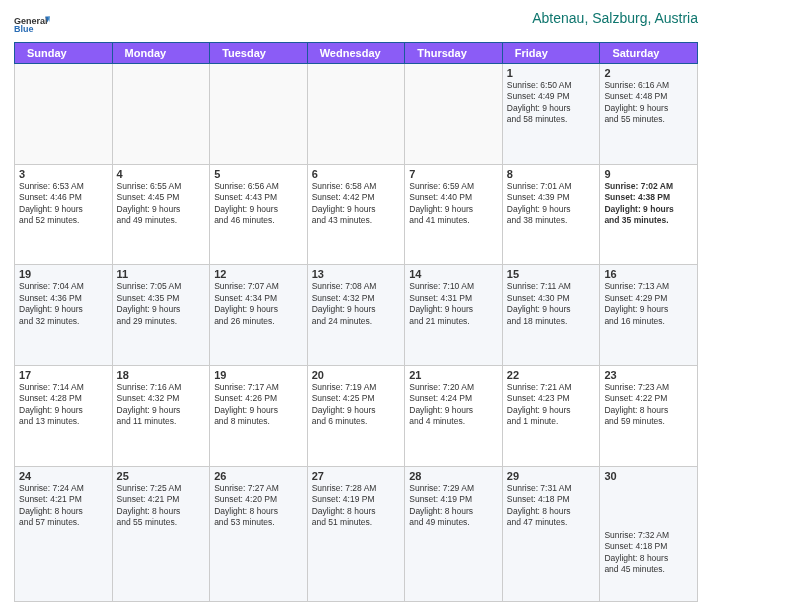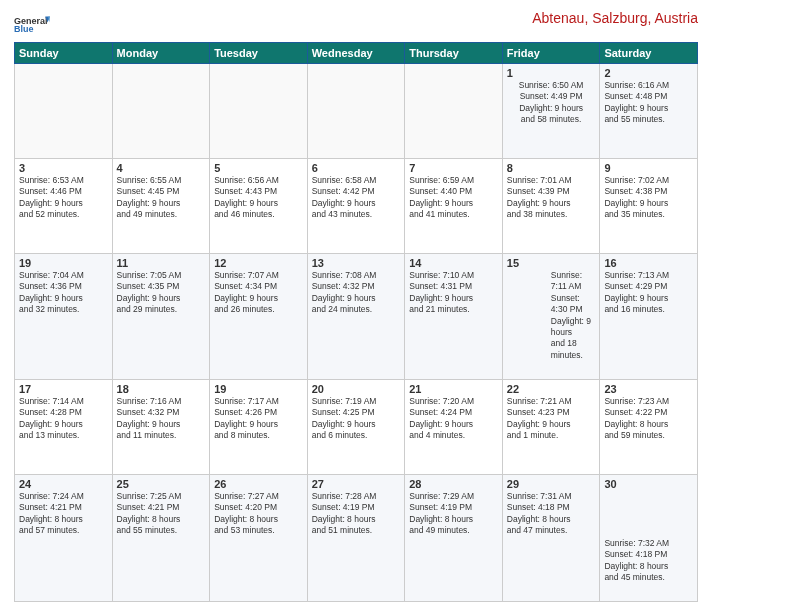--- a/index.html
+++ b/index.html
@@ -38,34 +38,34 @@
       text-align: right;
     }
     .month-title {
       font-size: 32px;
       font-weight: bold;
       color: #333;
       line-height: 1.1;
     }
     .location {
       font-size: 14px;
-      color: #b91c1c;
+      color: #0f766e;
     }
     .calendar {
       width: 100%;
       border-collapse: collapse;
       flex: 1;
       table-layout: fixed;
     }
     .calendar thead th {
-      background-color: #0f766e;
+      background-color: #8b5cf6;
       color: #fff;
       font-size: 11px;
       font-weight: bold;
-      padding: 4px 4px;
+      padding: 4px 12px;
       text-align: left;
       border: 1px solid #1a5a9a;
     }
     .calendar tbody td {
       vertical-align: top;
       border: 1px solid #ccc;
       padding: 3px 4px;
       font-size: 9px;
       color: #333;
       height: 84px;
@@ -127,21 +127,21 @@
     </thead>
     <tbody id="calendar-body">
     <tr>
           <td class="empty"></td>
           <td class="empty"></td>
           <td class="empty"></td>
           <td class="empty"></td>
           <td class="empty"></td>
           <td>
             <span class="day-number">1</span>
-            <div class="day-info" style="white-space: pre-line; text-align: center;">Sunrise: 6:50 AM
+            <div class="day-info" style="white-space: pre-line;">Sunrise: 6:50 AM
 Sunset: 4:49 PM
 Daylight: 9 hours
 and 58 minutes.</div>
           </td>
           <td>
             <span class="day-number">2</span>
             <div class="day-info" style="white-space: pre-line;">Sunrise: 6:16 AM
 Sunset: 4:48 PM
 Daylight: 9 hours
 and 55 minutes.</div>
@@ -185,21 +185,21 @@
           </td>
           <td>
             <span class="day-number">8</span>
             <div class="day-info" style="white-space: pre-line;">Sunrise: 7:01 AM
 Sunset: 4:39 PM
 Daylight: 9 hours
 and 38 minutes.</div>
           </td>
           <td>
             <span class="day-number">9</span>
-            <div class="day-info" style="white-space: pre-line;">Sunrise: 7:02 AM
+            <div class="day-info" style="white-space: pre-line; font-weight: bold;">Sunrise: 7:02 AM
 Sunset: 4:38 PM
 Daylight: 9 hours
 and 35 minutes.</div>
           </td>
         </tr>
         <tr>
           <td>
             <span class="day-number">19</span>
             <div class="day-info" style="white-space: pre-line;">Sunrise: 7:04 AM
 Sunset: 4:36 PM
@@ -229,21 +229,21 @@
           </td>
           <td>
             <span class="day-number">14</span>
             <div class="day-info" style="white-space: pre-line;">Sunrise: 7:10 AM
 Sunset: 4:31 PM
 Daylight: 9 hours
 and 21 minutes.</div>
           </td>
           <td>
             <span class="day-number">15</span>
-            <div class="day-info" style="white-space: pre-line; margin-left: 44px;">Sunrise: 7:11 AM
+            <div class="day-info" style="white-space: pre-line;">Sunrise: 7:11 AM
 Sunset: 4:30 PM
 Daylight: 9 hours
 and 18 minutes.</div>
           </td>
           <td>
             <span class="day-number">16</span>
             <div class="day-info" style="white-space: pre-line;">Sunrise: 7:13 AM
 Sunset: 4:29 PM
 Daylight: 9 hours
 and 16 minutes.</div>

